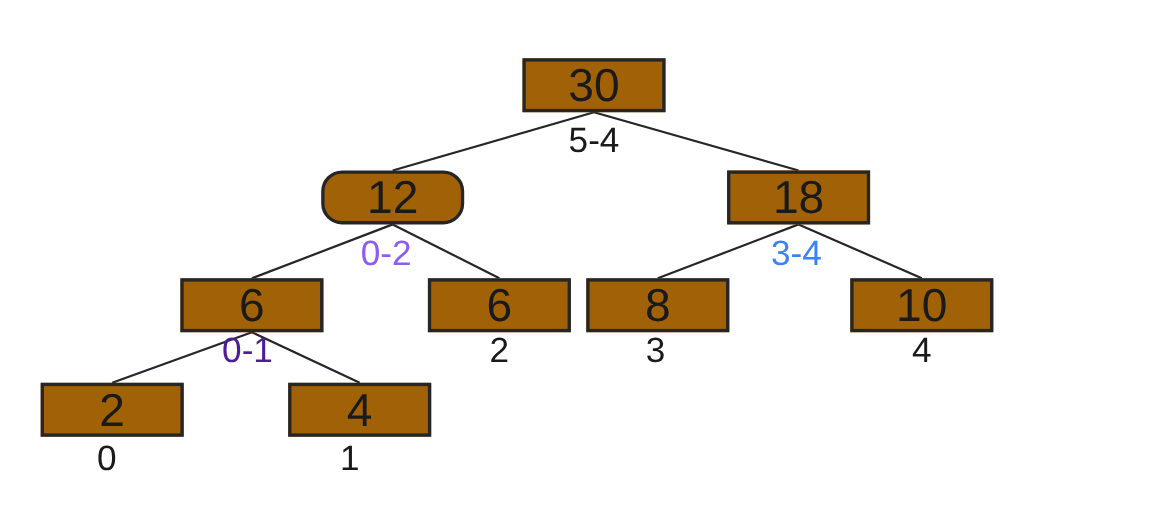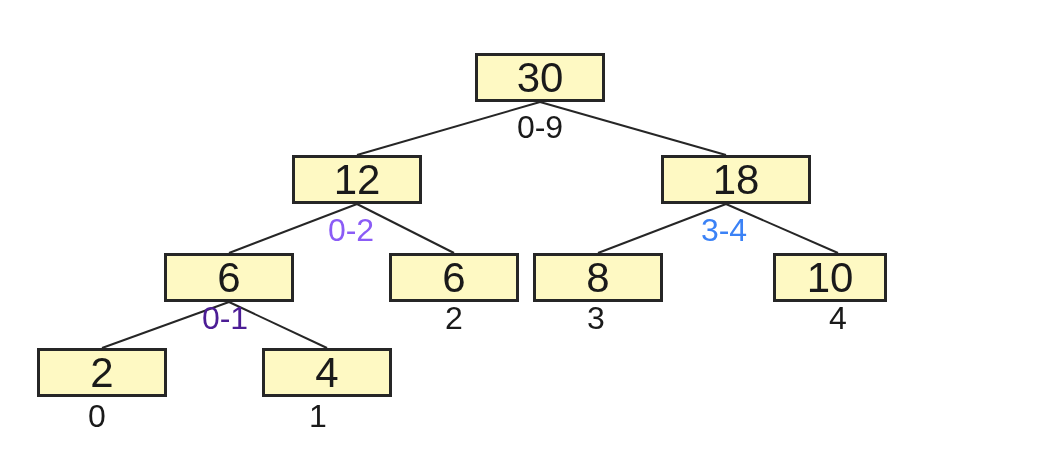--- a/index.html
+++ b/index.html
@@ -16,21 +16,21 @@
   #edges {
     position: absolute;
     left: 0;
     top: 0;
     width: 100%;
     height: 100%;
   }
   .node {
     position: absolute;
     box-sizing: border-box;
-    background: #fef9c3;
+    background: #a16207;
     border: 3px solid #262626;
     display: flex;
     align-items: center;
     justify-content: center;
     color: #1a1a1a;
     font-size: 42px;
     line-height: 1;
   }
   .range-label {
     position: absolute;
@@ -51,42 +51,42 @@
       <line x1="357" y1="204" x2="229" y2="253" stroke="#262626" stroke-width="2"></line>
       <line x1="357" y1="204" x2="454" y2="253" stroke="#262626" stroke-width="2"></line>
       <line x1="726" y1="204" x2="598" y2="253" stroke="#262626" stroke-width="2"></line>
       <line x1="726" y1="204" x2="838" y2="253" stroke="#262626" stroke-width="2"></line>
       <line x1="229" y1="302" x2="102" y2="348" stroke="#262626" stroke-width="2"></line>
       <line x1="229" y1="302" x2="327" y2="348" stroke="#262626" stroke-width="2"></line>
     </svg>
 <div class="node" style="left: 475px; top: 53px; width: 130px; height: 49px; border-color: rgb(38, 38, 38); color: rgb(26, 26, 26);">
       <span>30</span>
     </div>
-    <div class="range-label" style="left: 540px; top: 127px; color: rgb(26, 26, 26);">0-9</div>
-    <div class="node" style="left: 292px; top: 155px; width: 130px; height: 49px; border-color: rgb(38, 38, 38); color: rgb(26, 26, 26);">
+    <div class="range-label" style="left: 540px; top: 127px; color: rgb(26, 26, 26);">5-4</div>
+    <div class="node" style="left: 292px; top: 155px; width: 130px; height: 49px; border-color: rgb(38, 38, 38); color: rgb(26, 26, 26); border-radius: 19px;">
       <span>12</span>
     </div>
     <div class="range-label" style="left: 351px; top: 230px; color: #8b5cf6;">0-2</div>
-    <div class="node" style="left: 661px; top: 155px; width: 150px; height: 49px; border-color: rgb(38, 38, 38); color: rgb(26, 26, 26);">
+    <div class="node" style="left: 661px; top: 155px; width: 130px; height: 49px; border-color: rgb(38, 38, 38); color: rgb(26, 26, 26);">
       <span>18</span>
     </div>
     <div class="range-label" style="left: 724px; top: 230px; color: #3b82f6;">3-4</div>
     <div class="node" style="left: 164px; top: 253px; width: 130px; height: 49px; border-color: rgb(38, 38, 38); color: rgb(26, 26, 26);">
       <span>6</span>
     </div>
     <div class="range-label" style="left: 225px; top: 318px; color: #4c1d95;">0-1</div>
     <div class="node" style="left: 389px; top: 253px; width: 130px; height: 49px; border-color: rgb(38, 38, 38); color: rgb(26, 26, 26);">
       <span>6</span>
     </div>
     <div class="range-label" style="left: 454px; top: 318px; color: rgb(26, 26, 26);">2</div>
     <div class="node" style="left: 533px; top: 253px; width: 130px; height: 49px; border-color: rgb(38, 38, 38); color: rgb(26, 26, 26);">
       <span>8</span>
     </div>
     <div class="range-label" style="left: 596px; top: 318px; color: rgb(26, 26, 26);">3</div>
-    <div class="node" style="left: 773px; top: 253px; width: 114px; height: 49px; border-color: rgb(38, 38, 38); color: rgb(26, 26, 26);">
+    <div class="node" style="left: 773px; top: 253px; width: 130px; height: 49px; border-color: rgb(38, 38, 38); color: rgb(26, 26, 26);">
       <span>10</span>
     </div>
     <div class="range-label" style="left: 838px; top: 318px; color: rgb(26, 26, 26);">4</div>
     <div class="node" style="left: 37px; top: 348px; width: 130px; height: 49px; border-color: rgb(38, 38, 38); color: rgb(26, 26, 26);">
       <span>2</span>
     </div>
     <div class="range-label" style="left: 97px; top: 416px; color: rgb(26, 26, 26);">0</div>
     <div class="node" style="left: 262px; top: 348px; width: 130px; height: 49px; border-color: rgb(38, 38, 38); color: rgb(26, 26, 26);">
       <span>4</span>
     </div>

